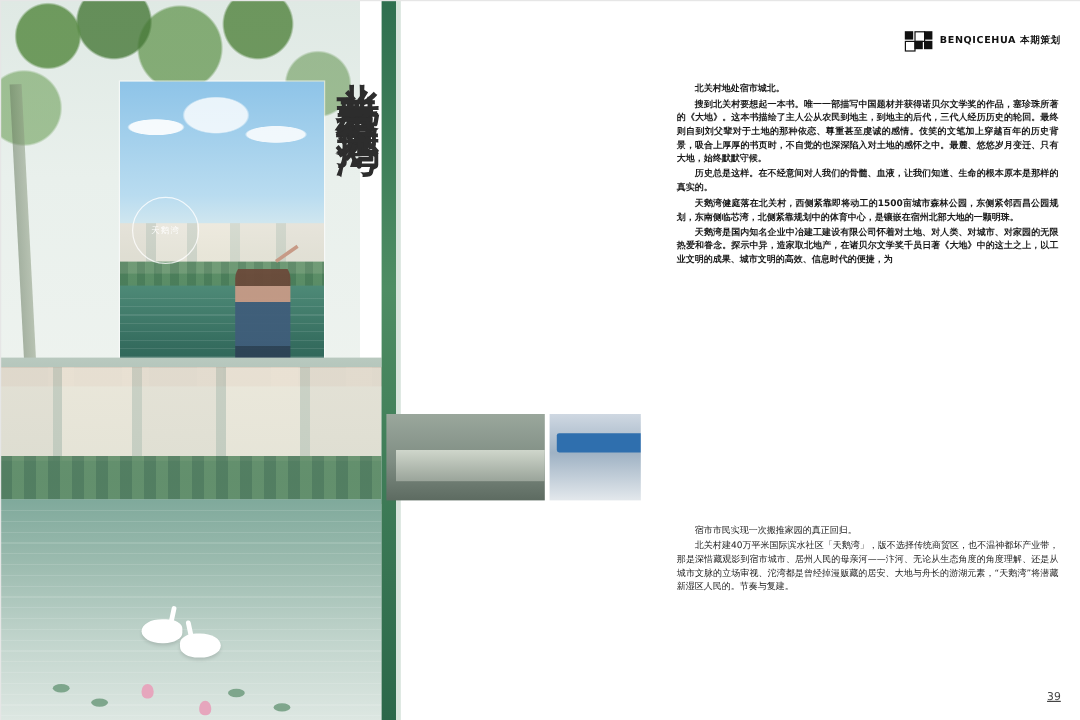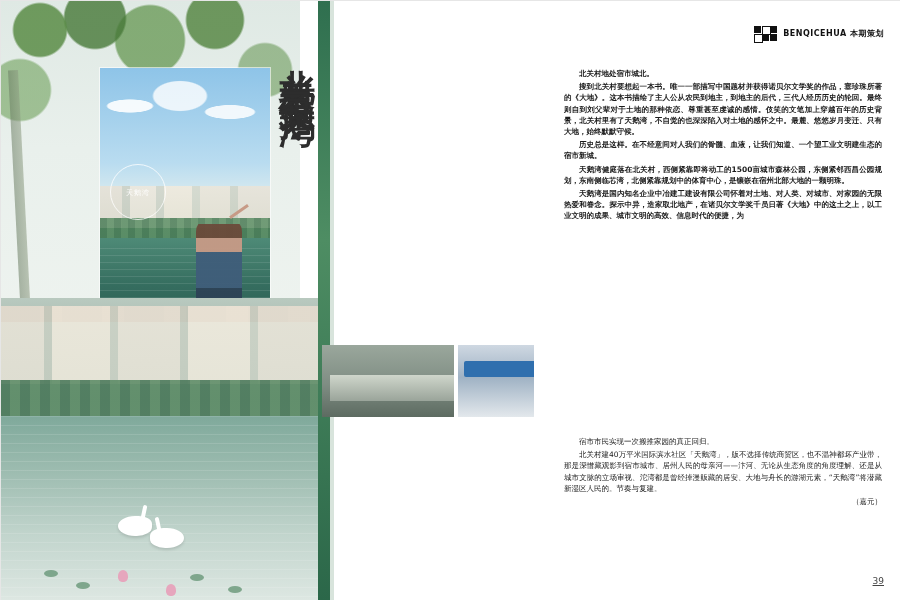--- a/index.html
+++ b/index.html
@@ -196,27 +196,26 @@
         <i></i>
         <i class="hollow"></i>
         <i></i>
         <i></i>
     </div>
     <div class="mast-text">BENQICEHUA 本期策划</div>
   </div>
 
   <div class="col col-top">
     <p>北关村地处宿市城北。</p>
-    <p>搜到北关村要想起一本书。唯一一部描写中国题材并获得诺贝尔文学奖的作品，塞珍珠所著的《大地》。这本书描绘了主人公从农民到地主，到地主的后代，三代人经历历史的轮回。最终则自到刘父辈对于土地的那种依恋、尊重甚至虔诚的感情。伎笑的文笔加上穿越百年的历史背景，北关村里有了天鹅湾，不自觉的也深深陷入对土地的感怀之中。最麓、悠悠岁月变迁、只有大地，始终默默守候。</p>
-    <p>历史总是这样。在不经意间对人我们的骨髓、血液，让我们知道、一个望工业文明建生态的宿市新城。</p>
+    <p>搜到北关村要想起一本书。唯一一部描写中国题材并获得诺贝尔文学奖的作品，塞珍珠所著的《大地》。这本书描绘了主人公从农民到地主，到地主的后代，三代人经历历史的轮回。最终则自到刘父辈对于土地的那种依恋、尊重甚至虔诚的感情。伎笑的文笔加上穿越百年的历史背景，吸合上厚厚的书页时，不自觉的也深深陷入对土地的感怀之中。最麓、悠悠岁月变迁、只有大地，始终默默守候。</p>
+    <p>历史总是这样。在不经意间对人我们的骨髓、血液，让我们知道、生命的根本原本是那样的真实的。</p>
     <p>天鹅湾健庭落在北关村，西侧紧靠即将动工的1500亩城市森林公园，东侧紧邻西昌公园规划，东南侧临芯湾，北侧紧靠规划中的体育中心，是镶嵌在宿州北部大地的一颗明珠。</p>
     <p>天鹅湾是国内知名企业中冶建工建设有限公司怀着对土地、对人类、对城市、对家园的无限热爱和眷念。探示中异，造家取北地产，在诸贝尔文学奖千员日著《大地》中的这土之上，以工业文明的成果、城市文明的高效、信息时代的便捷，为</p>
   </div>
 
   <div class="col col-bottom">
     <p>宿市市民实现一次搬推家园的真正回归。</p>
     <p>北关村建40万平米国际滨水社区「天鹅湾」，版不选择传统商贸区，也不温神都坏产业带，那是深惜藏观影到宿市城市、居州人民的母亲河——汴河、无论从生态角度的角度理解、还是从城市文脉的立场审视、沱湾都是曾经掉漫贩藏的居安、大地与舟长的游湖元素，“天鹅湾”将潜藏新湿区人民的。节奏与复建。</p>
-    <p class="sign">（嘉元）</p>
   </div>
 
   <div class="pagenum">39</div>
   <div class="page-edge"></div>
 </div>
 
 </body></html>

